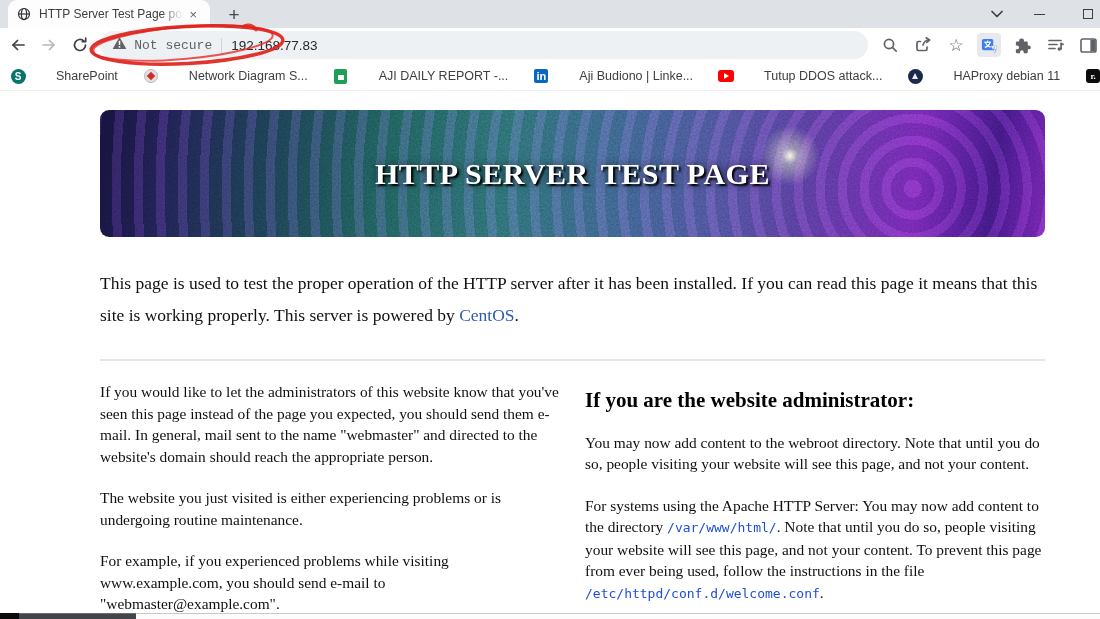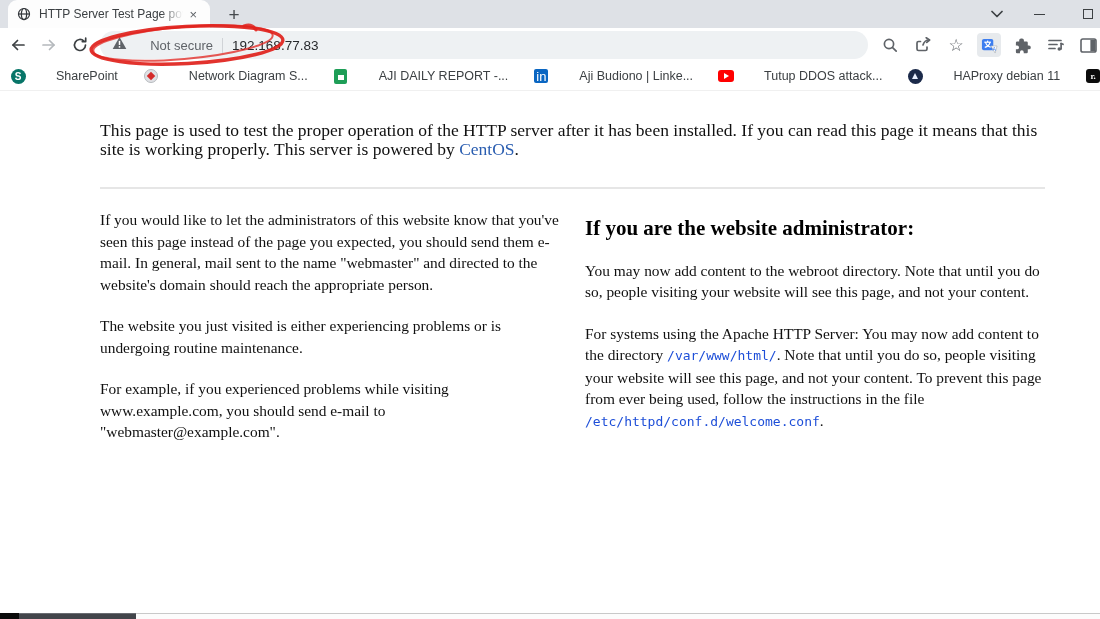--- a/index.html
+++ b/index.html
@@ -23,21 +23,21 @@
   .min-bar { width:11px; height:0; border-top:1.6px solid #3c4043; }
   .max-box { width:10px; height:10px; border:1.6px solid #3c4043; margin-right:-14px; }
 
   
   .toolbar { position:absolute; top:28px; left:0; width:1100px; height:34px; background:#fff;
              display:flex; align-items:center; }
   .nav-btn { width:26px; height:26px; display:flex; align-items:center; justify-content:center;
              margin-left:6px; cursor:pointer; }
   .omnibox { margin-left:8px; width:806px; height:28px; background:#eef1f3; border-radius:14px;
              display:flex; align-items:center; padding:0 12px; }
-  .sec-label { font-size:13px; color:#5f6368; margin-left:23px; }
+  .sec-label { font-size:13px; color:#5f6368; margin-left:7px;font-family:Liberation Mono, monospace; }
   .omni-sep { width:1px; height:15px; background:#d0d3d7; margin:0 9px; }
   .omni-url { font-size:13.5px; color:#27292c; }
   .tb-right { display:flex; align-items:center; gap:9px; margin-left:10px; }
   .tb-icon { width:24px; height:24px; display:flex; align-items:center; justify-content:center; cursor:pointer; }
   .star-glyph { font-size:17px; color:#5f6368; line-height:1; }
   .translate-wrap { background:#e7eaed; border-radius:4px; }
 
   
   .annotation { position:absolute; left:86px; top:22px; width:206px; height:48px; pointer-events:none; z-index:30; }
 
@@ -49,21 +49,21 @@
   .bm-ic { width:16px; height:16px; display:flex; align-items:center; justify-content:center; flex:none; }
   .ic-sharepoint { width:15px; height:15px; border-radius:50%; background:#077568; color:#fff;
                    font-size:10px; font-weight:bold; display:flex; align-items:center; justify-content:center; }
   .ic-netdiag { width:14px; height:14px; border-radius:50%; background:#dfe1e5; border:1px solid #b7babe;
                 display:flex; align-items:center; justify-content:center; }
   .ic-netdiag i { display:block; width:6px; height:6px; background:#d42a2a; transform:rotate(45deg); }
   .ic-sheets { width:13px; height:15px; border-radius:2px; background:#1e9e57; position:relative; }
   .ic-sheets i { position:absolute; left:3px; top:5px; width:7px; height:6px; background:#fff;
                  box-shadow:inset 0 2px 0 -1px #1e9e57, inset 3px 0 0 -2px #1e9e57; }
   .ic-linkedin { width:14px; height:14px; border-radius:2px; background:#0a66c2; color:#fff;
-                 font-size:13px; font-weight:normal; display:flex; align-items:center; justify-content:center; }
+                 font-size:11px; font-weight:bold; display:flex; align-items:center; justify-content:center; }
   .ic-youtube { width:16px; height:12px; border-radius:3px; background:#f00; display:flex; align-items:center; justify-content:center; }
   .ic-youtube i { display:block; width:0; height:0; border-left:5px solid #fff; border-top:3px solid transparent; border-bottom:3px solid transparent; }
   .ic-haproxy { width:15px; height:15px; border-radius:50%; background:#1b2a4a; display:flex; align-items:center; justify-content:center; }
   .ic-haproxy i { display:block; width:0; height:0; border-bottom:6px solid #e8f0ff; border-left:3.5px solid transparent; border-right:3.5px solid transparent; }
   .ic-roadmap { width:14px; height:14px; border-radius:3px; background:#0c0c0c; color:#fff;
                 font-size:9px; font-weight:bold; display:flex; align-items:center; justify-content:center; font-family:"Liberation Serif",serif; }
 
   
   .content { position:absolute; top:91px; left:0; width:1100px; height:522px; background:#fff; overflow:hidden; }
   .container { margin-left:100px; width:945px; }
@@ -73,21 +73,21 @@
       repeating-radial-gradient(circle at 86% 62%, rgba(145,95,215,0.20) 0 9px, rgba(25,45,70,0.14) 9px 22px),
       linear-gradient(97deg,#140b33 0%,#201a49 7%,#1b3a4a 18%,#1f5a54 30%,#2e6b6d 43%,#3f5f86 55%,#514e96 65%,#5c3898 74%,#7c22b4 86%,#44127a 94%,#7a1fae 100%);
   }
   .banner-noise { position:absolute; inset:0; width:100%; height:100%; mix-blend-mode:overlay; opacity:.55; }
   .banner-title { position:absolute; inset:0; display:flex; align-items:center; justify-content:center;
                   font-family:"Liberation Serif",serif; color:#fff; font-size:30px; letter-spacing:.5px;
                   text-shadow:2px 2px 2px #000, 0 0 8px rgba(0,0,0,.65); }
   .banner-title .t1 { font-weight:600; margin-right:12px; }
   .banner-title .t2 { font-weight:800; }
 
-  .intro { margin-top:30px; font-family:"Liberation Serif",serif; font-size:17.5px; line-height:19px; color:#101010; }
+  .intro { margin-top:30px; font-family:"Liberation Serif",serif; font-size:17.5px; line-height:32px; color:#101010; }
   .intro a { color:#2a5db0; text-decoration:none; cursor:pointer; }
 
   .divider { margin-top:28px; border:0; border-top:2px solid #e6e6e6; }
 
   .cols { display:flex; gap:26px; }
   .col { width:459px; font-family:"Liberation Serif",serif; font-size:15.4px; line-height:21.5px; color:#101010; }
   .col h2 { font-size:21px; margin-top:29px; font-family:"Liberation Serif",serif; color:#000; }
   .col p { margin-top:20px; }
   code { font-family:"DejaVu Sans Mono","Liberation Mono",monospace; font-size:13px; color:#1d4ed8; }
 
@@ -280,20 +280,33 @@
         <span class="ic-roadmap">r.</span>
       </span>
     <span class="bm-label">DevOps Roadmap:...</span>
   </div>
 
 </div>
 
 <div class="content">
   <div class="container">
 
+    <div class="banner">
+      <svg class="banner-noise">
+        <filter id="nz">
+            <feTurbulence type="fractalNoise" baseFrequency="0.55" numOctaves="3" seed="7"></feTurbulence>
+          <feColorMatrix type="matrix" values="0 0 0 0 0.55  0 0 0 0 0.8  0 0 0 0 0.8  0 0 0 0.9 0"></feColorMatrix>
+          </filter>
+        <rect width="100%" height="100%" filter="url(#nz)"></rect>
+      </svg>
+      <div class="banner-title">
+        <span class="t1">HTTP SERVER</span>
+        <span class="t2">TEST PAGE</span>
+      </div>
+    </div>
 
     <p class="intro"><span>This page is used to test the proper operation of the HTTP server after it has been installed. If you can read this page it means that this site is working properly. This server is powered by </span><a>CentOS</a><span>.</span></p>
 
     <hr class="divider">
 
     <div class="cols">
       <div class="col">
         <p>If you would like to let the administrators of this website know that you've seen this page instead of the page you expected, you should send them e-mail. In general, mail sent to the name "webmaster" and directed to the website's domain should reach the appropriate person.</p>
         <p>The website you just visited is either experiencing problems or is undergoing routine maintenance.</p>
         <p>For example, if you experienced problems while visiting www.example.com, you should send e-mail to "webmaster@example.com".</p>

